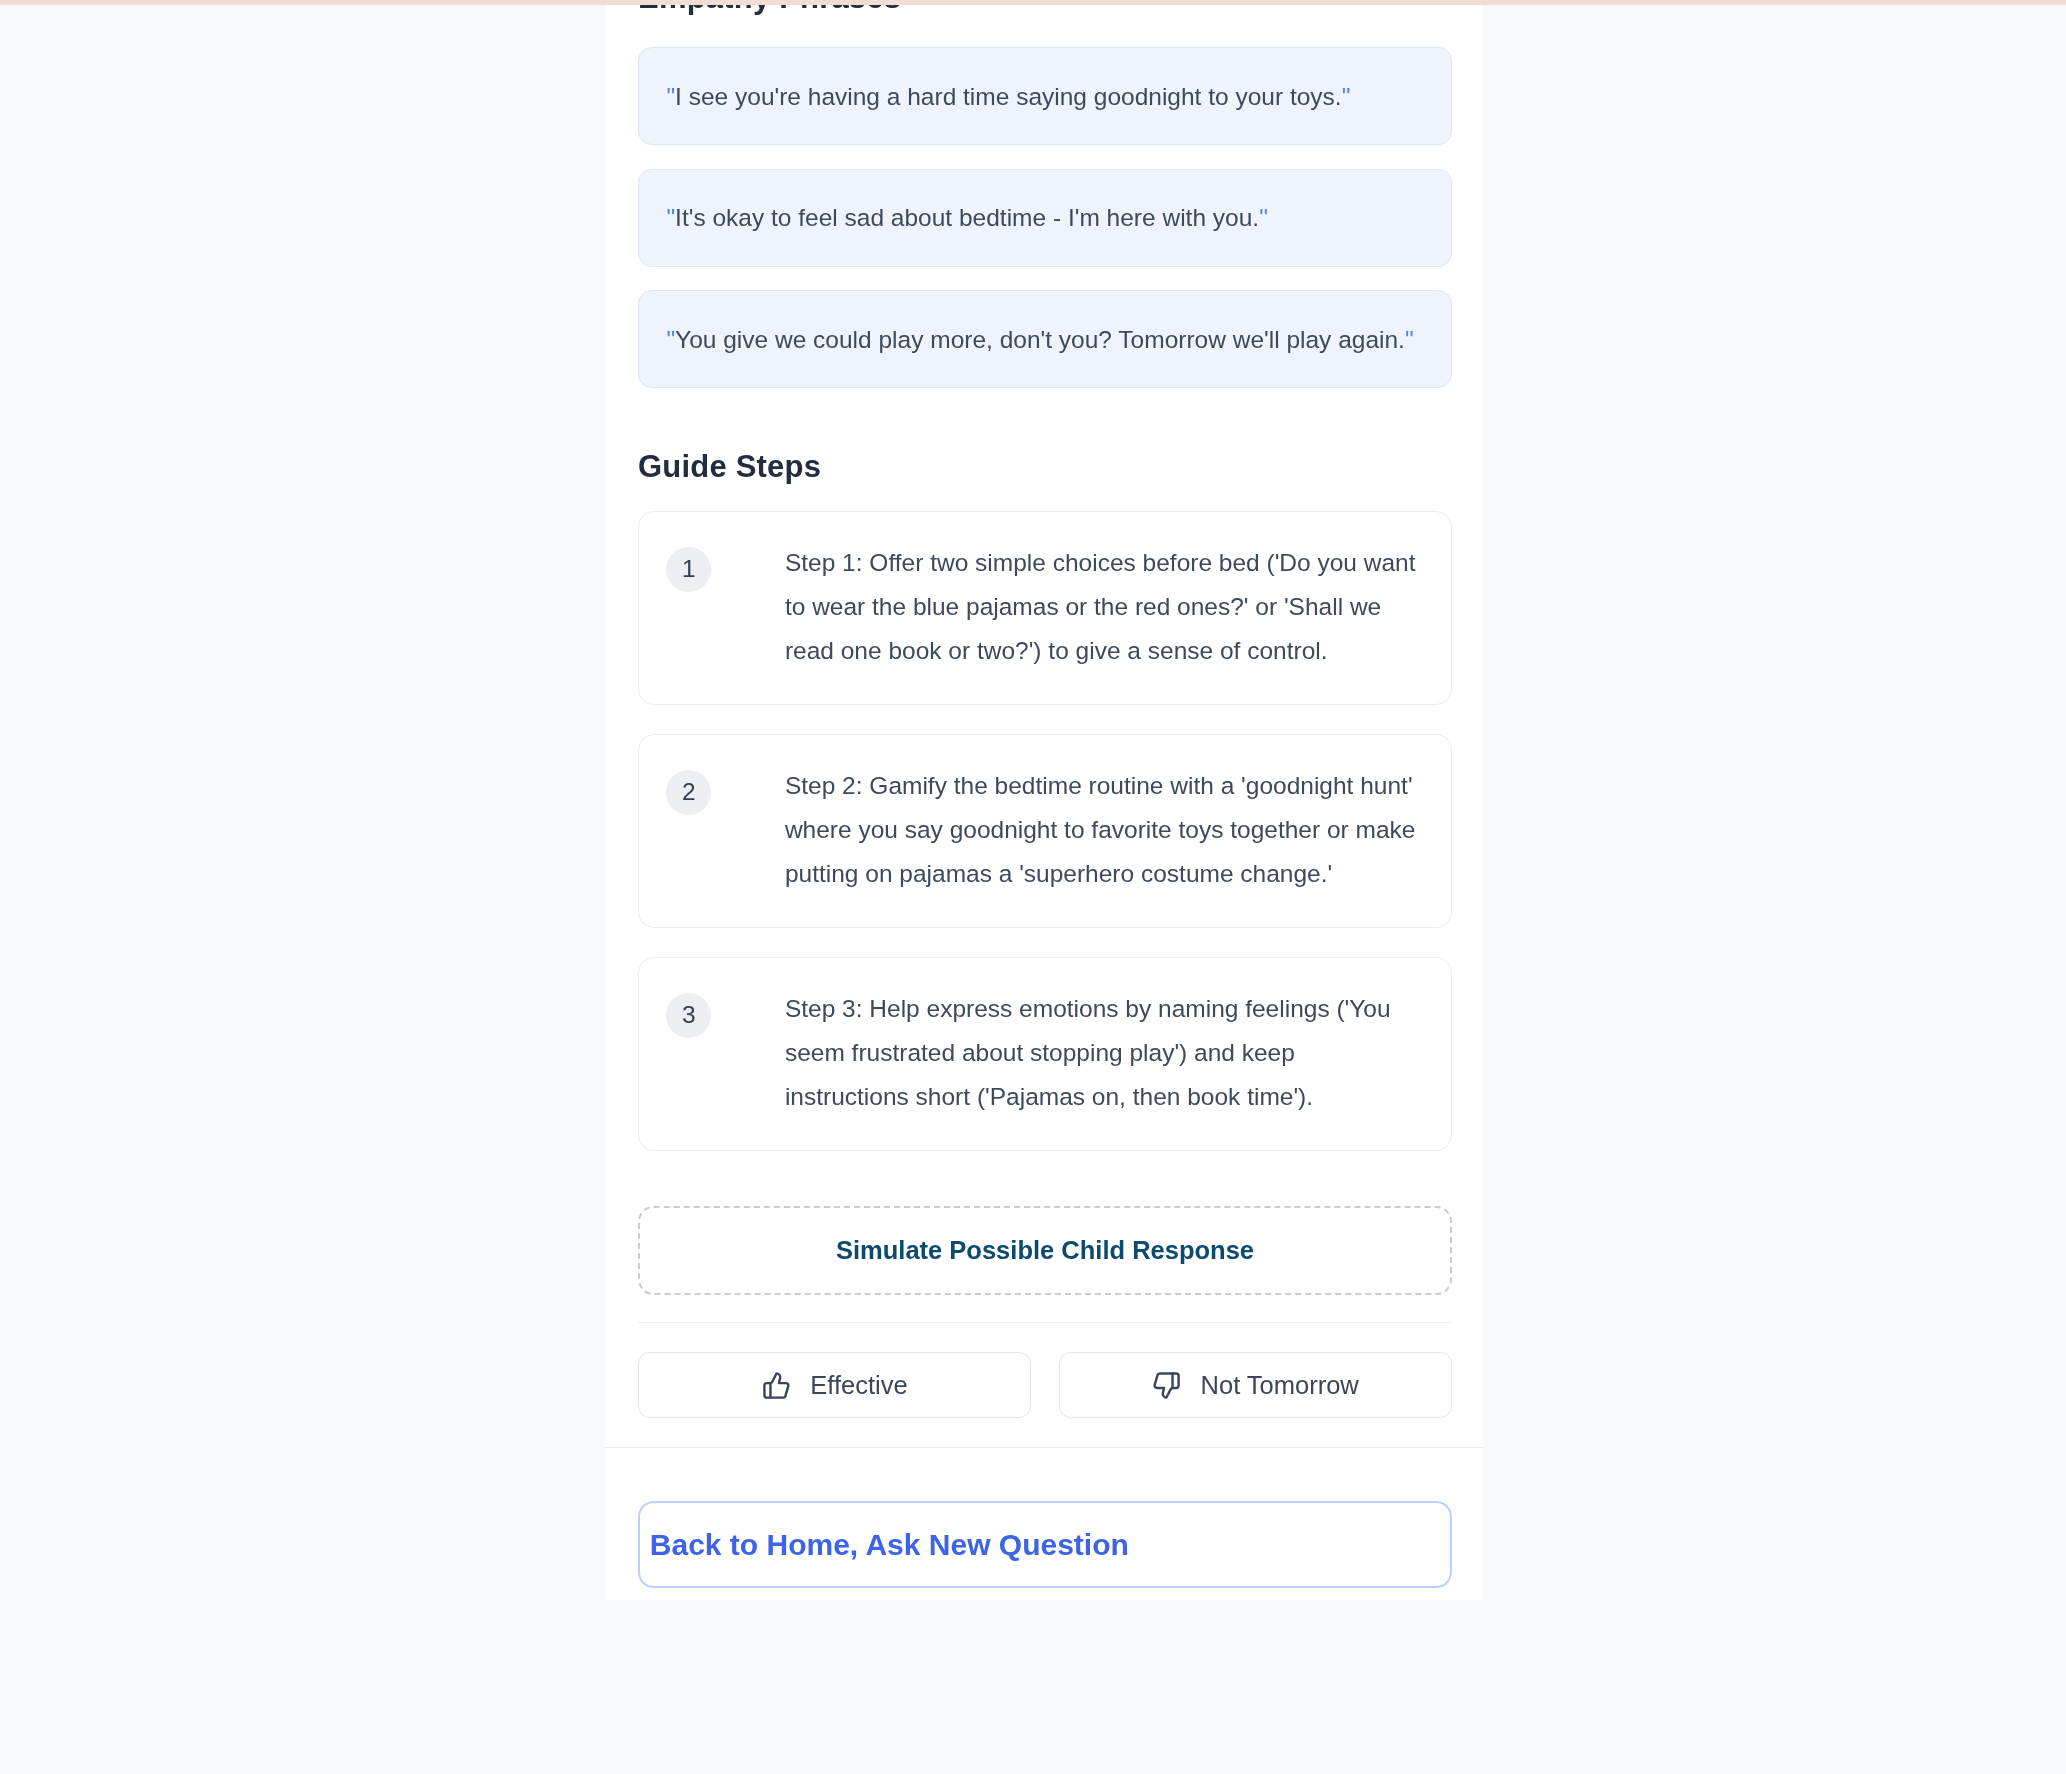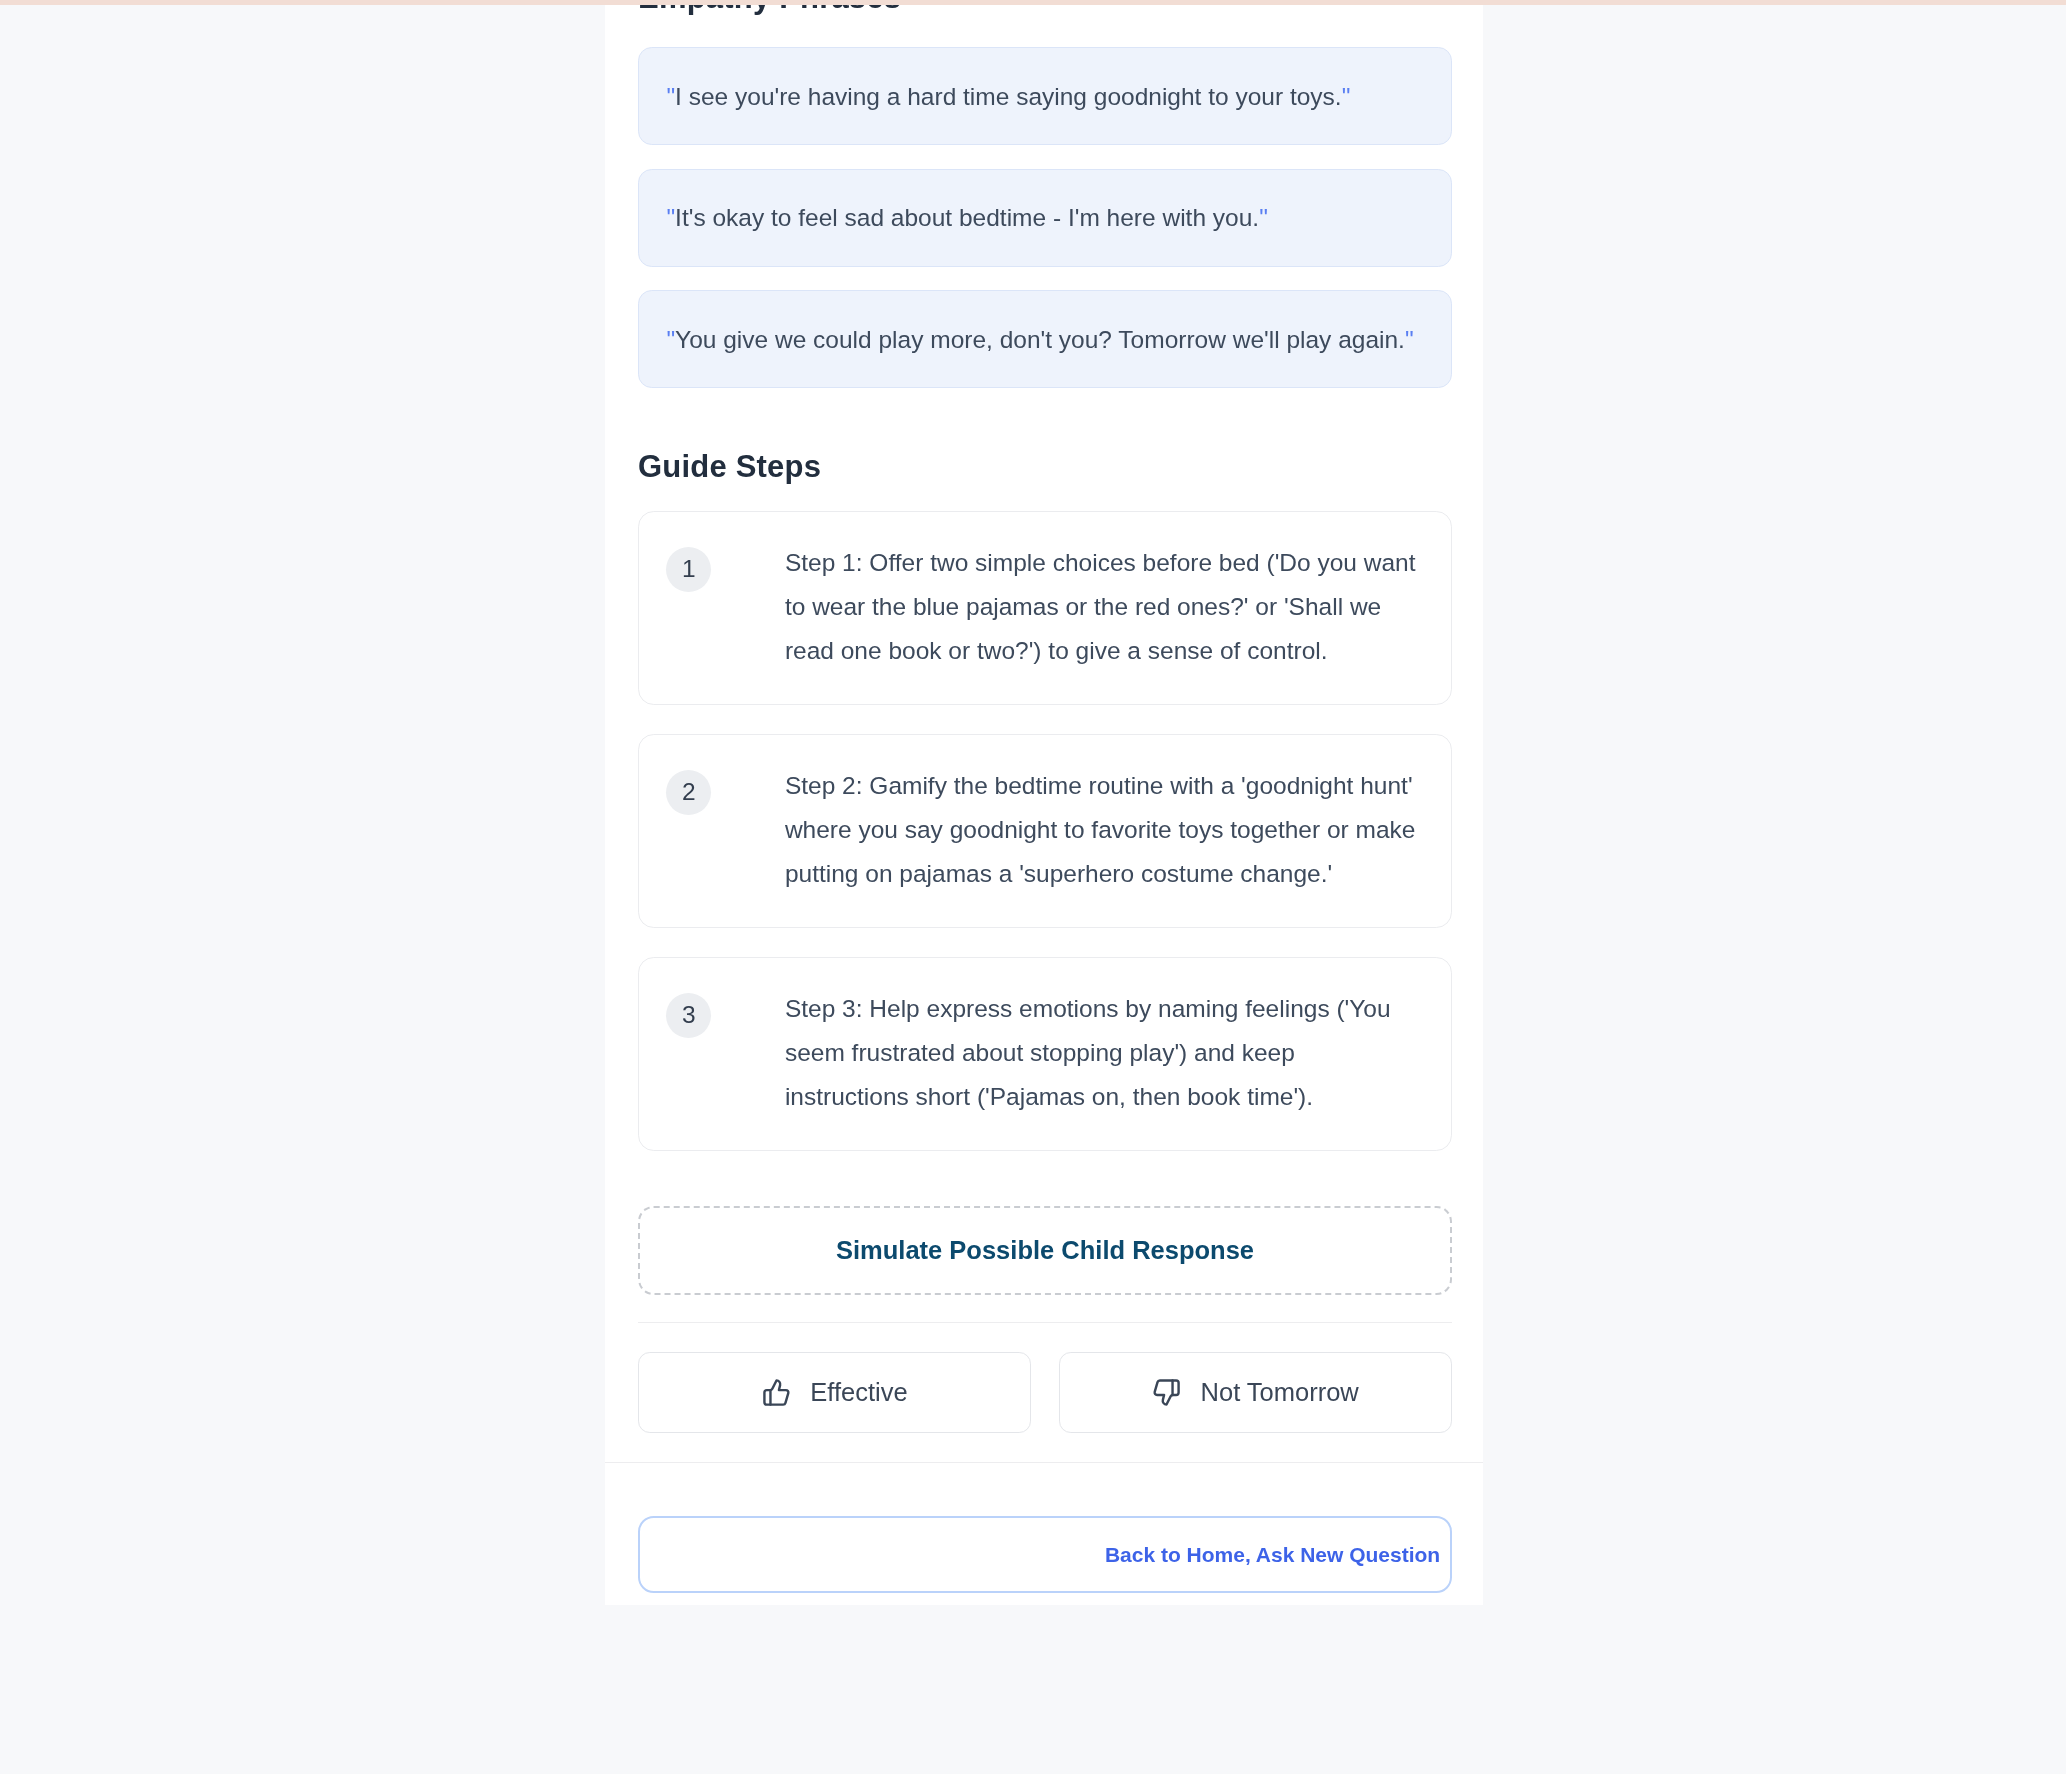--- a/index.html
+++ b/index.html
@@ -98,42 +98,42 @@
     font-size:25.5px;
     color:#323e4f;
   }
   .feedback-row{
     display:flex;
     gap:27.4px;
     margin-top:29px;
   }
   .feedback-button{
     flex:1;
-    height:81px;
+    height:66px;
     background:#ffffff;
     border:1px solid #e4e6ea;
     border-radius:11.8px;
     display:flex; align-items:center; justify-content:center;
     gap:19.6px;
     font-size:25.5px;
     color:#3a4657;
     cursor:pointer;
   }
   .feedback-button svg{ display:block; }
   .sheet-footer{
     padding:53px 31px 11.8px 33px;
   }
   .back-home-button{
     width:100%;
     background:#ffffff;
     border:2px solid #bad2fa;
     border-radius:15.7px;
     padding:24.5px 9.8px;
-    text-align:right;
-    font-size:21px; font-weight:600;
+    text-align:left;
+    font-size:30px; font-weight:600;
     color:#3d63e8;
     cursor:pointer;
   }
 </style>
 </head>
 <body>
 
 <div class="top-accent-bar"></div>
 
 <div class="sheet">

